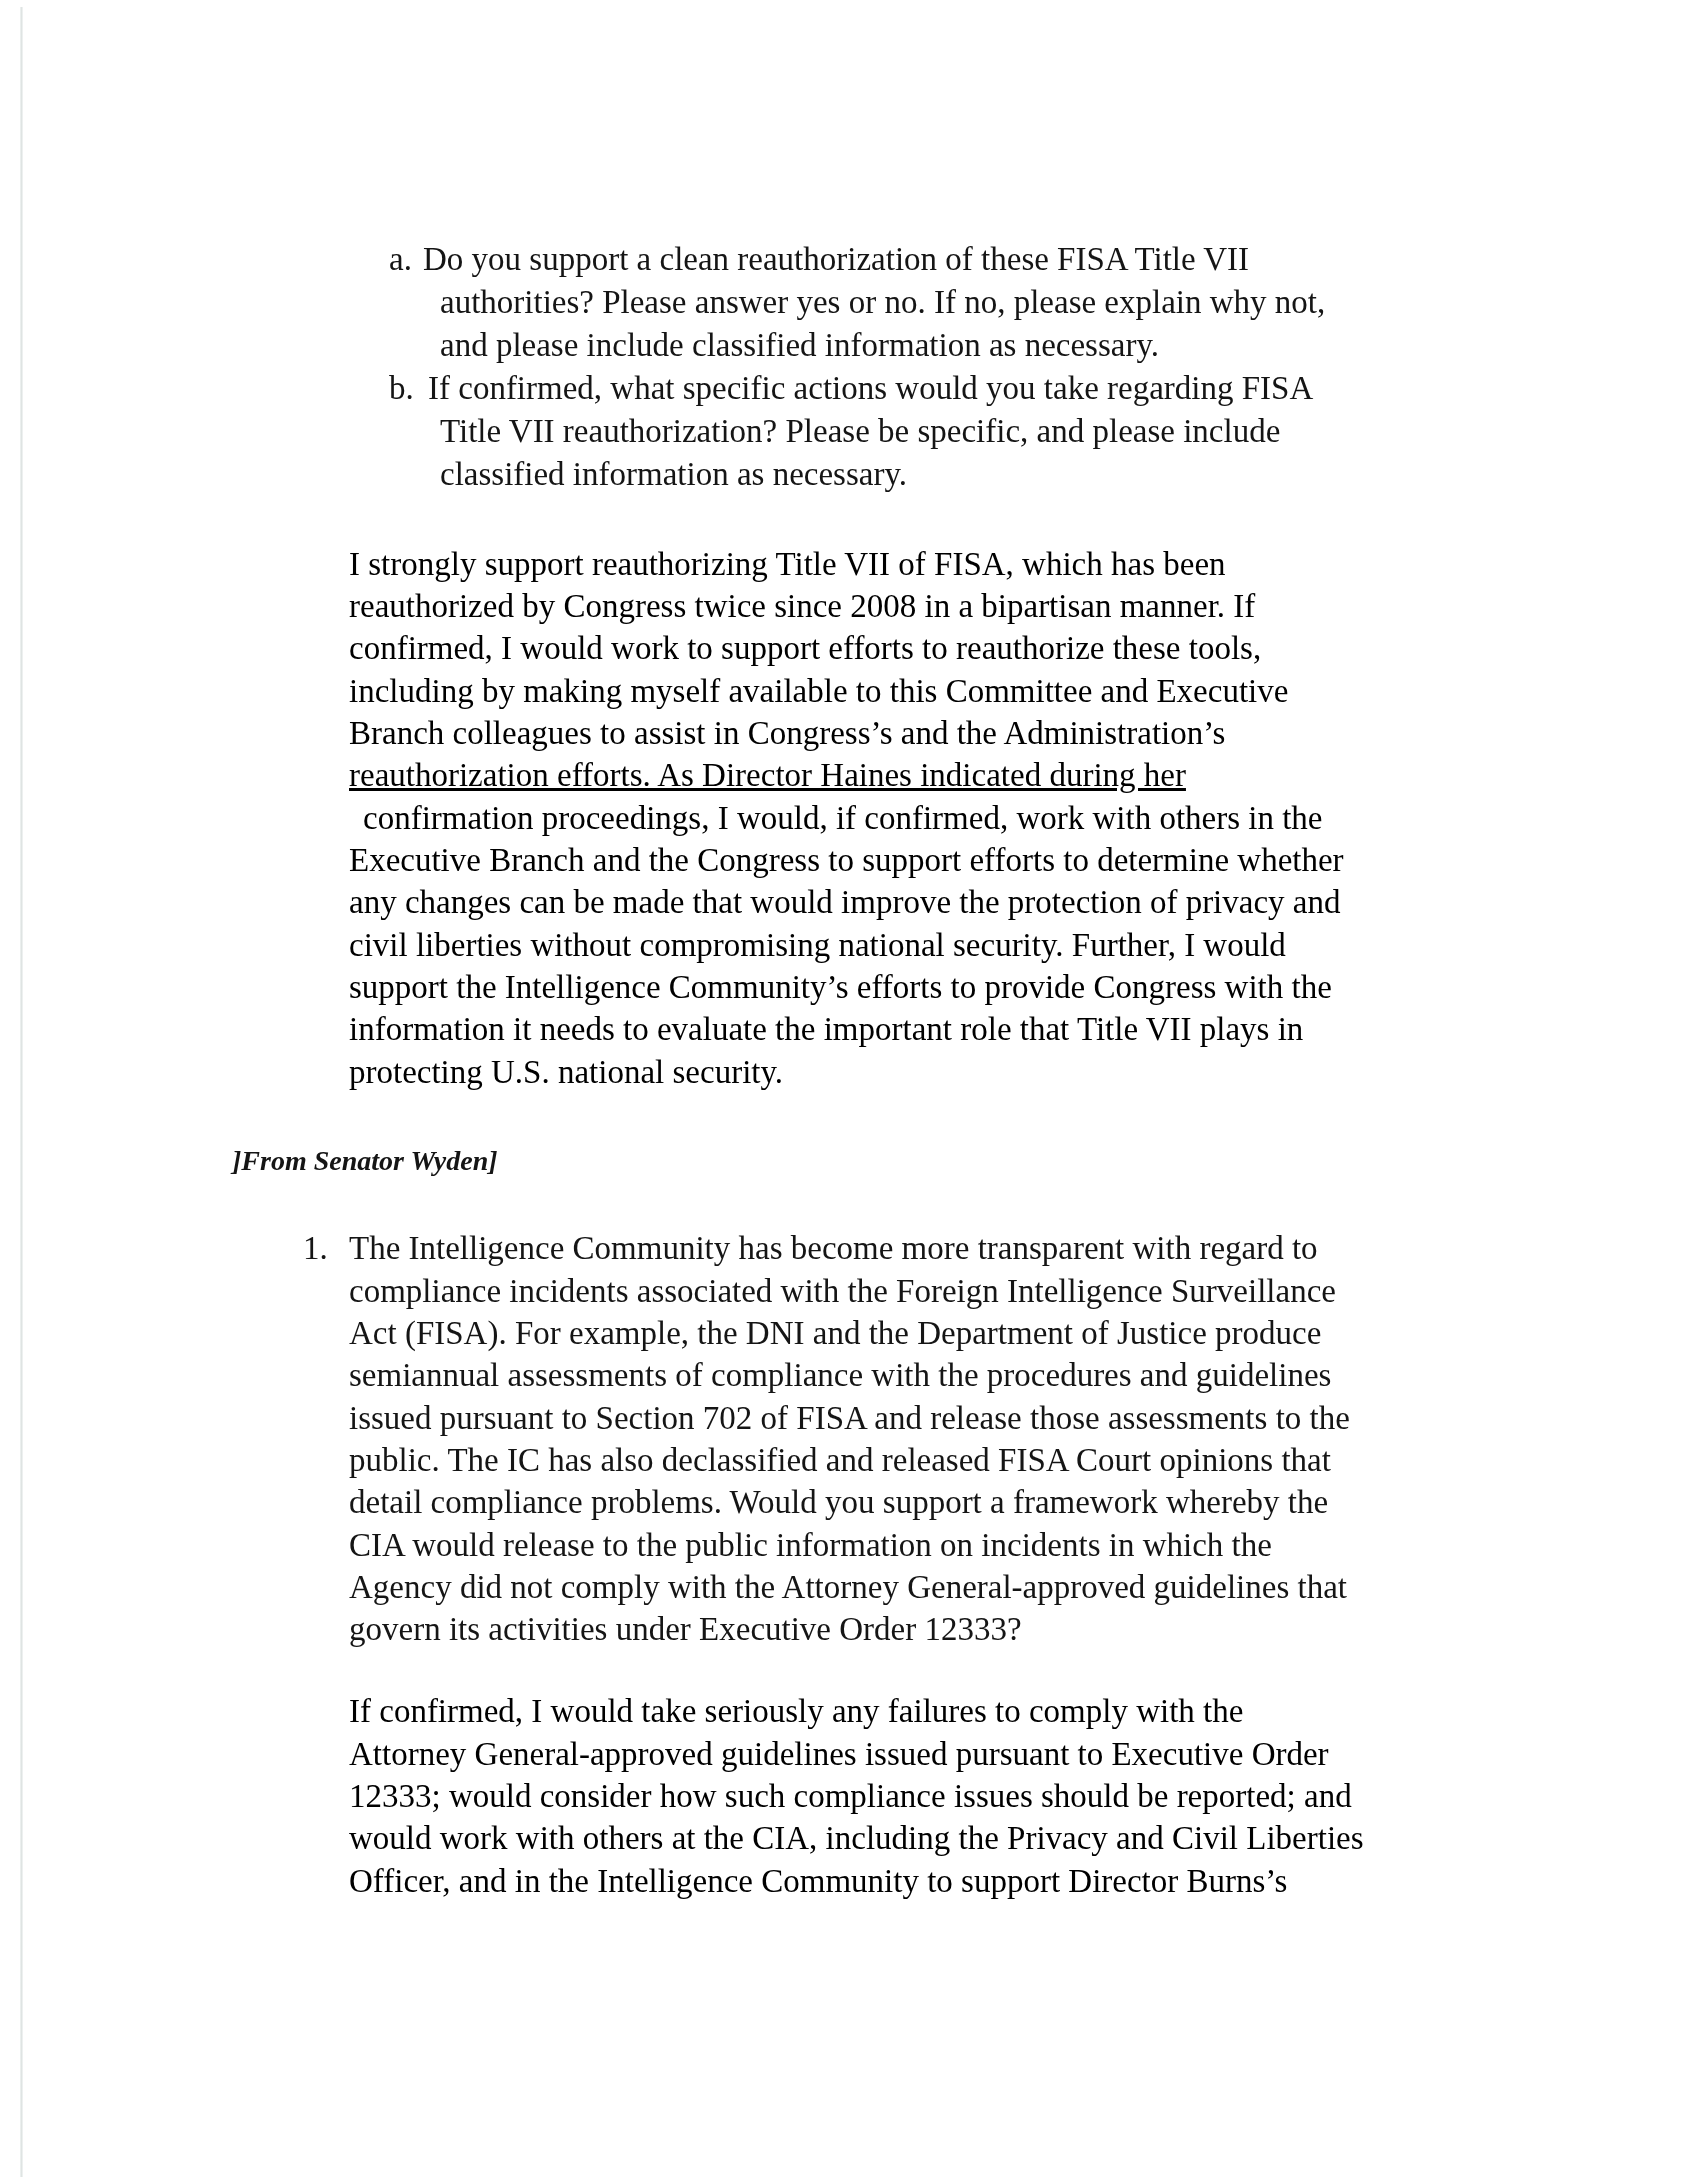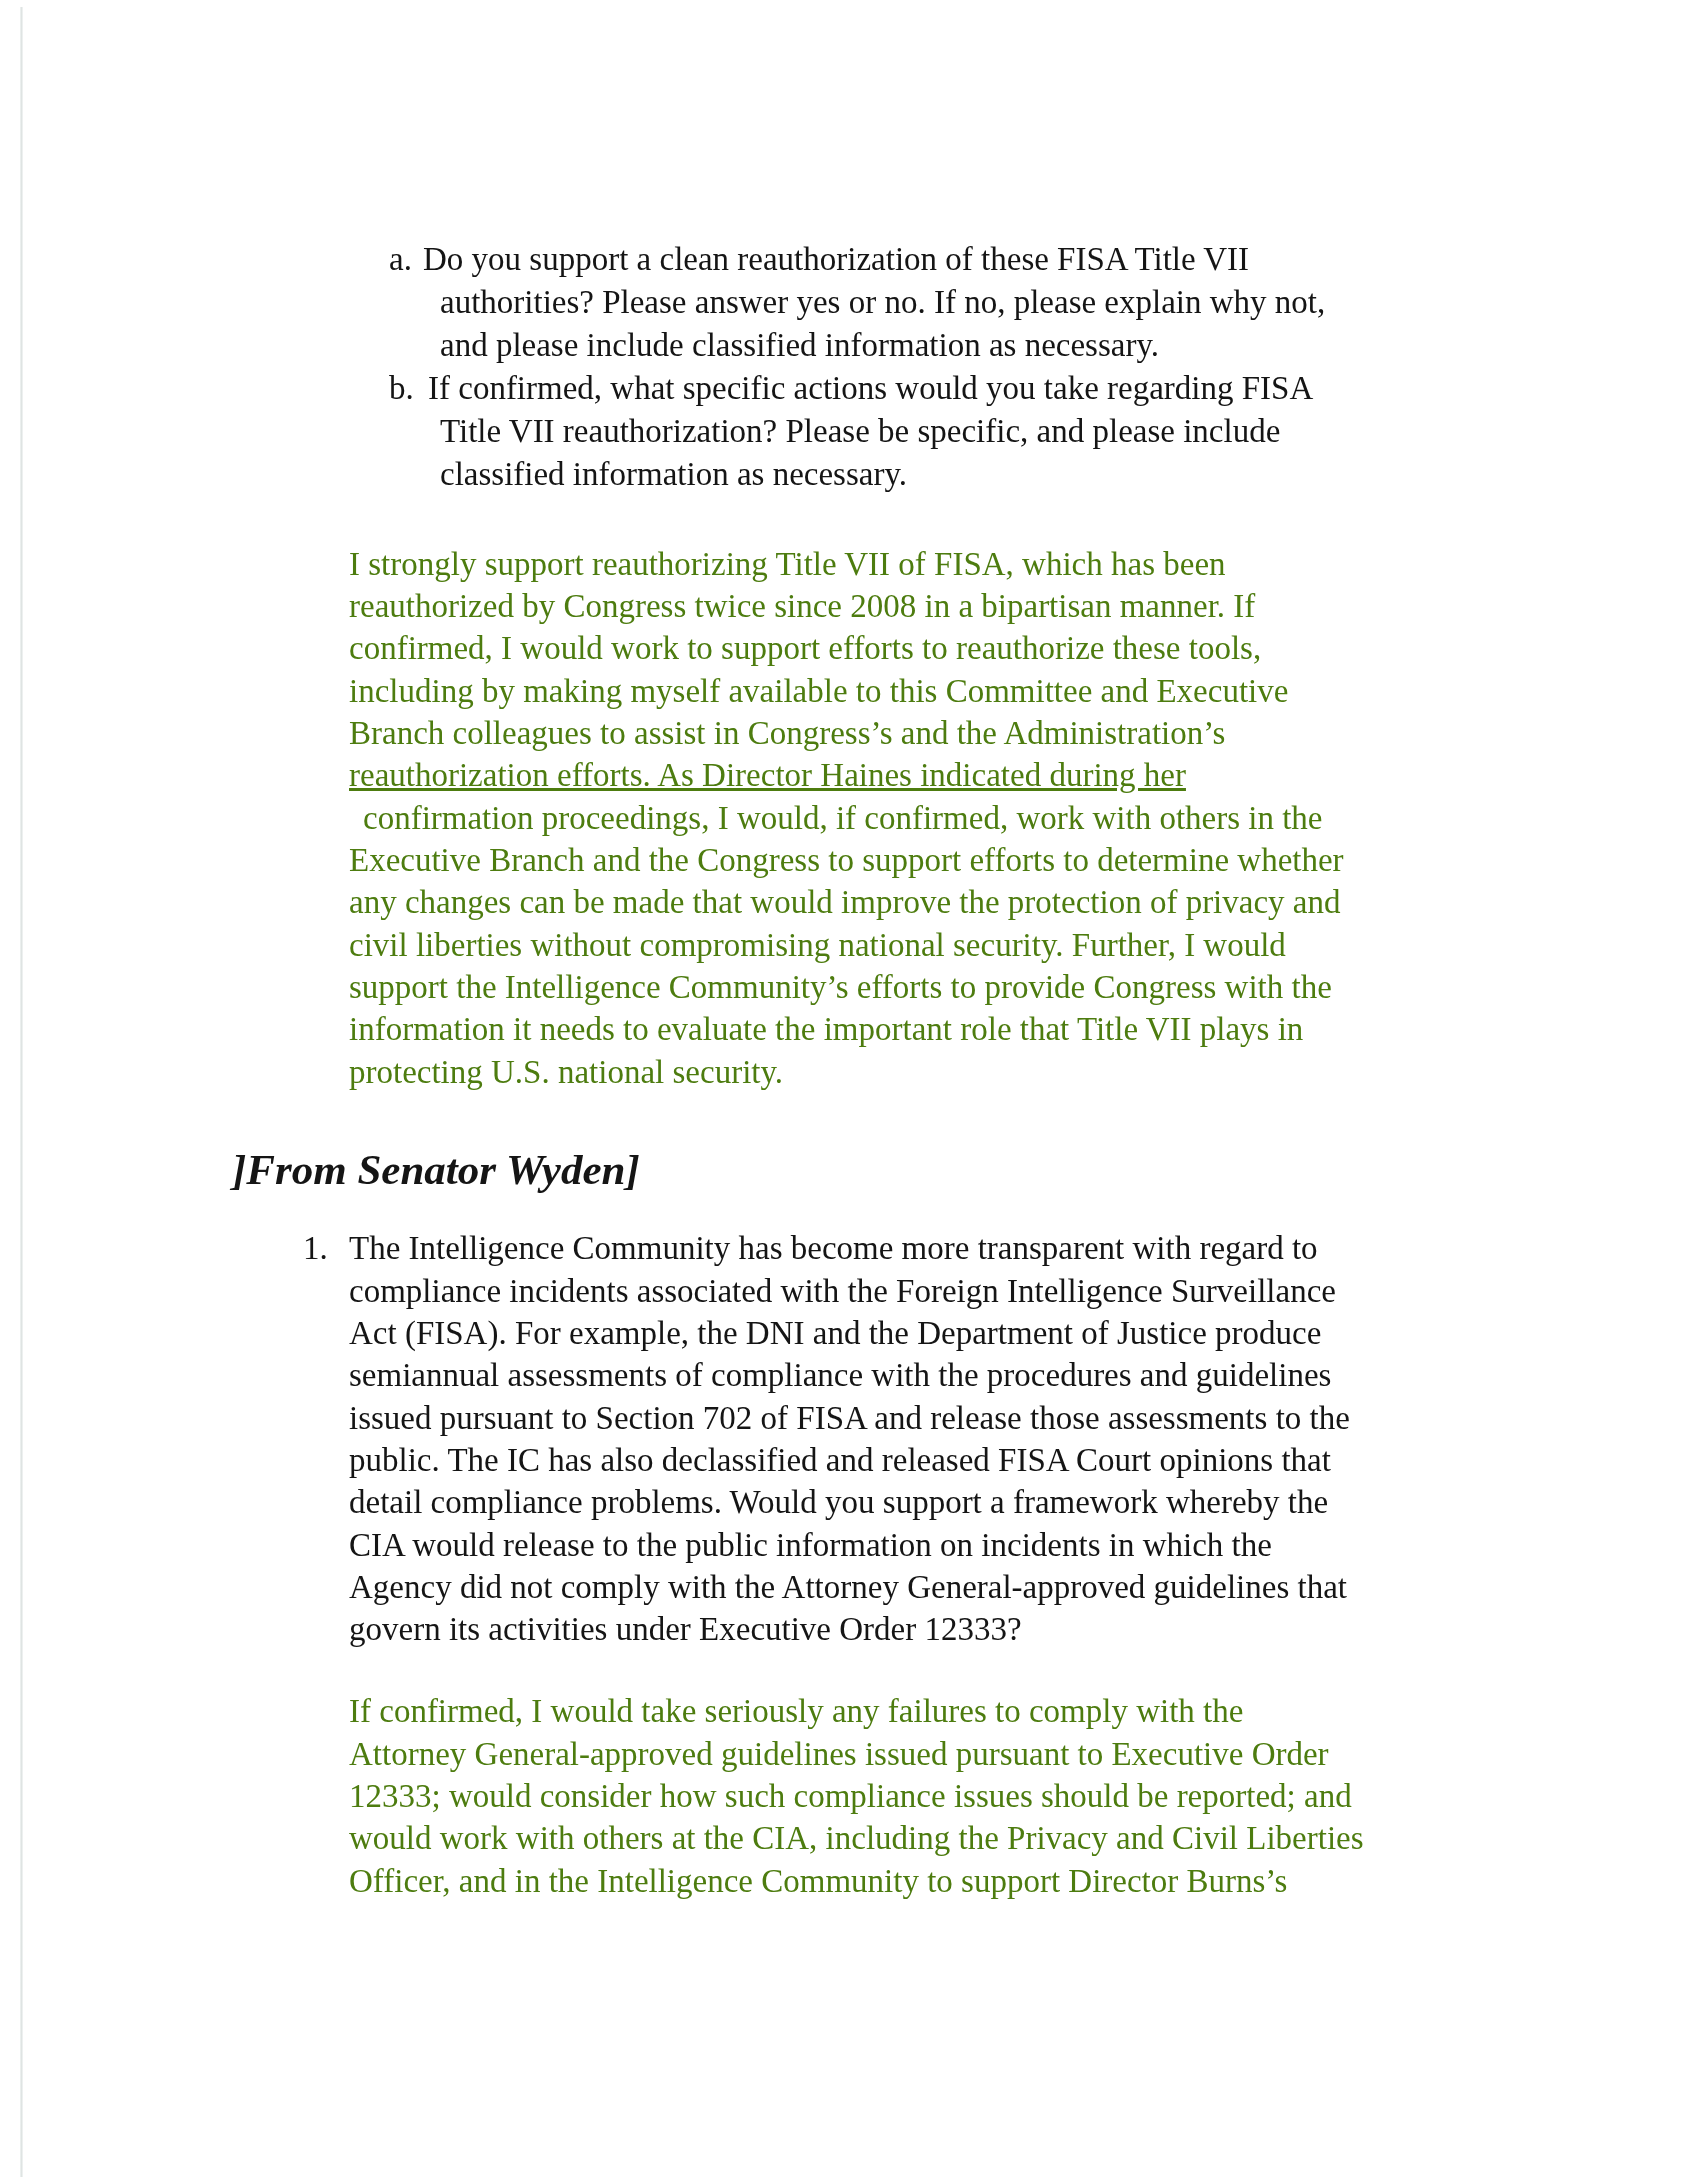--- a/index.html
+++ b/index.html
@@ -2,23 +2,23 @@
 <html style="font-size:10.6px"><head>
 <meta charset="utf-8">
 <style>
   html, body { margin: 0; padding: 0; background: #ffffff; }
   body { width: 1687px; height: 2183px; position: relative; overflow: hidden;
          font-family: "Liberation Serif", "DejaVu Serif", serif; color: #111111; }
   .scan-edge { position: absolute; left: 20px; top: 6.6px; width: 3.3px; height: 2170px;
                background: linear-gradient(to right, #f1f5f4, #dfe4e3, #f4f6f6); }
   .line { position: absolute; white-space: nowrap; font-size: 33px; line-height: 42px; }
   .q { color: #151515; }
-  .a { color: #4d7c0f; }
+  .a { color: #000000; }
   .marker { position: absolute; }
-  .heading { position: absolute; font-size: 43px; font-weight: bold; font-style: italic;
+  .heading { position: absolute; font-size: 28px; font-weight: bold; font-style: italic;
              white-space: nowrap; color: #151515; }
 </style>
 </head>
 <body>
 
 <div class="scan-edge"></div>
 
 <span class="line q marker" style="left:389px; top:238px;">a.</span>
 <span class="line q" style="left:423px; top:238px;">Do you support a clean reauthorization of these FISA Title VII</span>
 <span class="line q" style="left:440px; top:281px;">authorities?  Please answer yes or no.  If no, please explain why not,</span>

